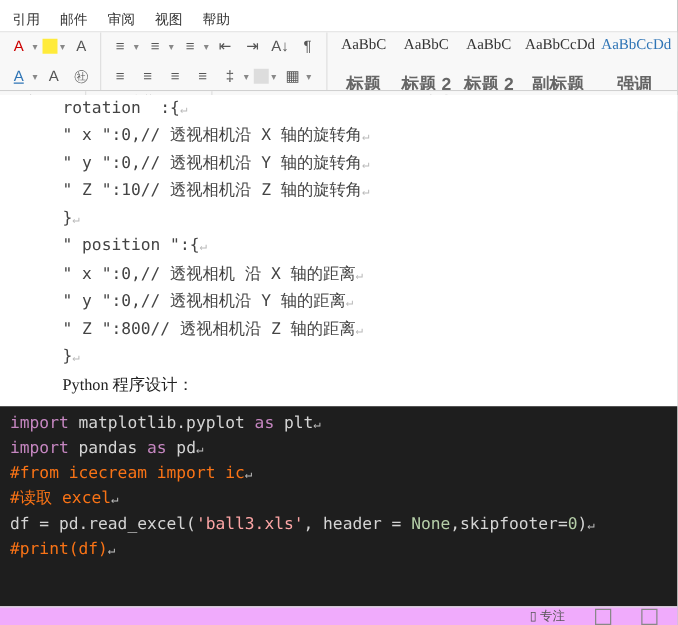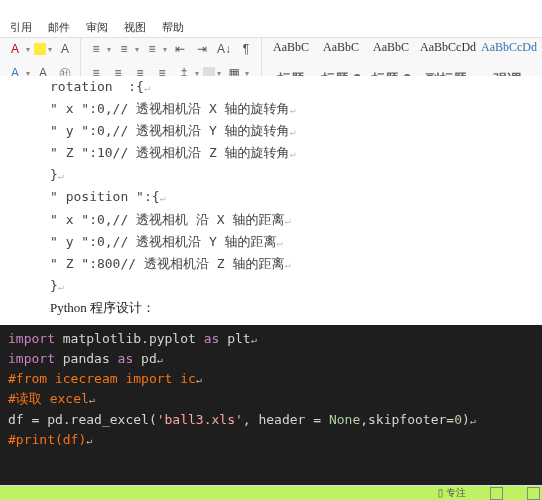--- a/index.html
+++ b/index.html
@@ -1,16 +1,16 @@
 <!DOCTYPE html>
 <html><head>
 <meta charset="utf-8">
 <style>
   html, body { margin:0; padding:0; font-family: "Microsoft YaHei", "SimSun", sans-serif; background:#fff; width:542px; height:500px; overflow:hidden; }
-  .ribbon-tabs { display:flex; gap:16px; padding:20px 10px 2px; font-size:11px; color:#333; border-bottom:1px solid #e0e0e0;font-family:Liberation Mono, monospace; }
+  .ribbon-tabs { display:flex; gap:16px; padding:8px 10px 2px; font-size:11px; color:#333; border-bottom:1px solid #e0e0e0;font-family:Liberation Mono, monospace; }
   .ribbon-tabs span { cursor:pointer; }
   .ribbon-body { display:flex; border-bottom:1px solid #d0d0d0; background:#f8f8f8; height:46px; }
   .rb-group { border-right:1px solid #e0e0e0; padding:2px 6px; display:flex; flex-direction:column; justify-content:space-between; }
   .rb-row { display:flex; gap:4px; align-items:center; }
   .ico { width:16px; height:16px; display:inline-flex; align-items:center; justify-content:center; font-size:12px; color:#555; border:1px solid transparent; }
   .caret { font-size:8px; color:#888; margin-left:-2px; }
   .styles-row { display:flex; gap:8px; padding:2px 8px 0; align-items:flex-start; flex:1; overflow:hidden;justify-content:flex-end; }
   .style-box { text-align:center; min-width:42px; }
   .style-prev { font-family:"Times New Roman","SimSun",serif; font-size:12px; color:#333; white-space:nowrap; }
   .style-prev.big { font-size:16px; font-weight:bold; }
@@ -24,21 +24,21 @@
   .doc { padding:0 40px 0 50px; font-family:"SimSun","Microsoft YaHei",serif; font-size:13px; color:#222; line-height:1.7; }
   .code-gray { white-space:pre; font-family:Consolas,monospace; font-size:13px; color:#444; }
   .ret { color:#bbb; font-size:10px; }
   .para { margin-top:6px; text-indent:2em; }
   .ul-blue { color:#1155cc; text-decoration:underline; }
   .code-dark { margin:6px -40px 0 -50px; padding:4px 8px 40px 8px; background:#1e1e1e; font-family:Consolas,monospace; font-size:13px; line-height:1.55; white-space:pre; color:#d4d4d4; }
   .c-key { color:#c586c0; }
   .c-str { color:#fca5a5;text-align:center; }
   .c-com { color:#f97316; }
   .c-num { color:#b5cea8; }
-  .status { position:absolute; bottom:0; left:0; right:0; height:14px; background:#bef264; border-top:1px solid #ddd; display:flex; justify-content:flex-end; align-items:center; padding:0 2px; gap:24px; font-size:10px; color:#555; }
+  .status { position:absolute; bottom:0; left:0; right:0; height:14px; background:#f0abfc; border-top:1px solid #ddd; display:flex; justify-content:flex-end; align-items:center; padding:0 16px; gap:24px; font-size:10px; color:#555; }
   .zoom-ico { width:11px; height:11px; display:inline-block; border:1px solid #888; }
 </style>
 </head>
 <body>
 
 <div class="ribbon-tabs">
   <span>引用</span>
   <span>邮件</span>
   <span>审阅</span>
   <span>视图</span>

